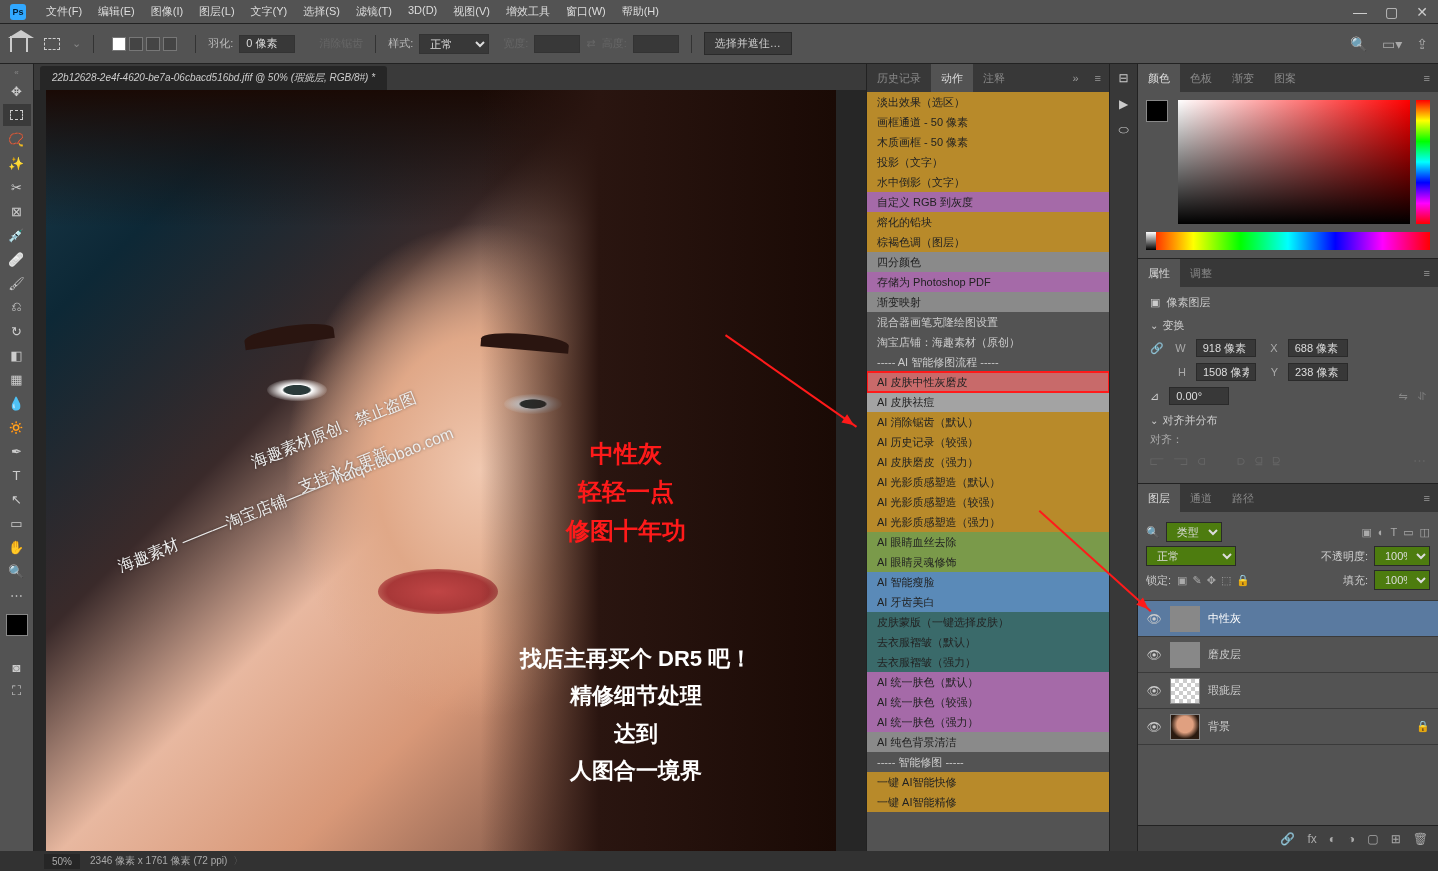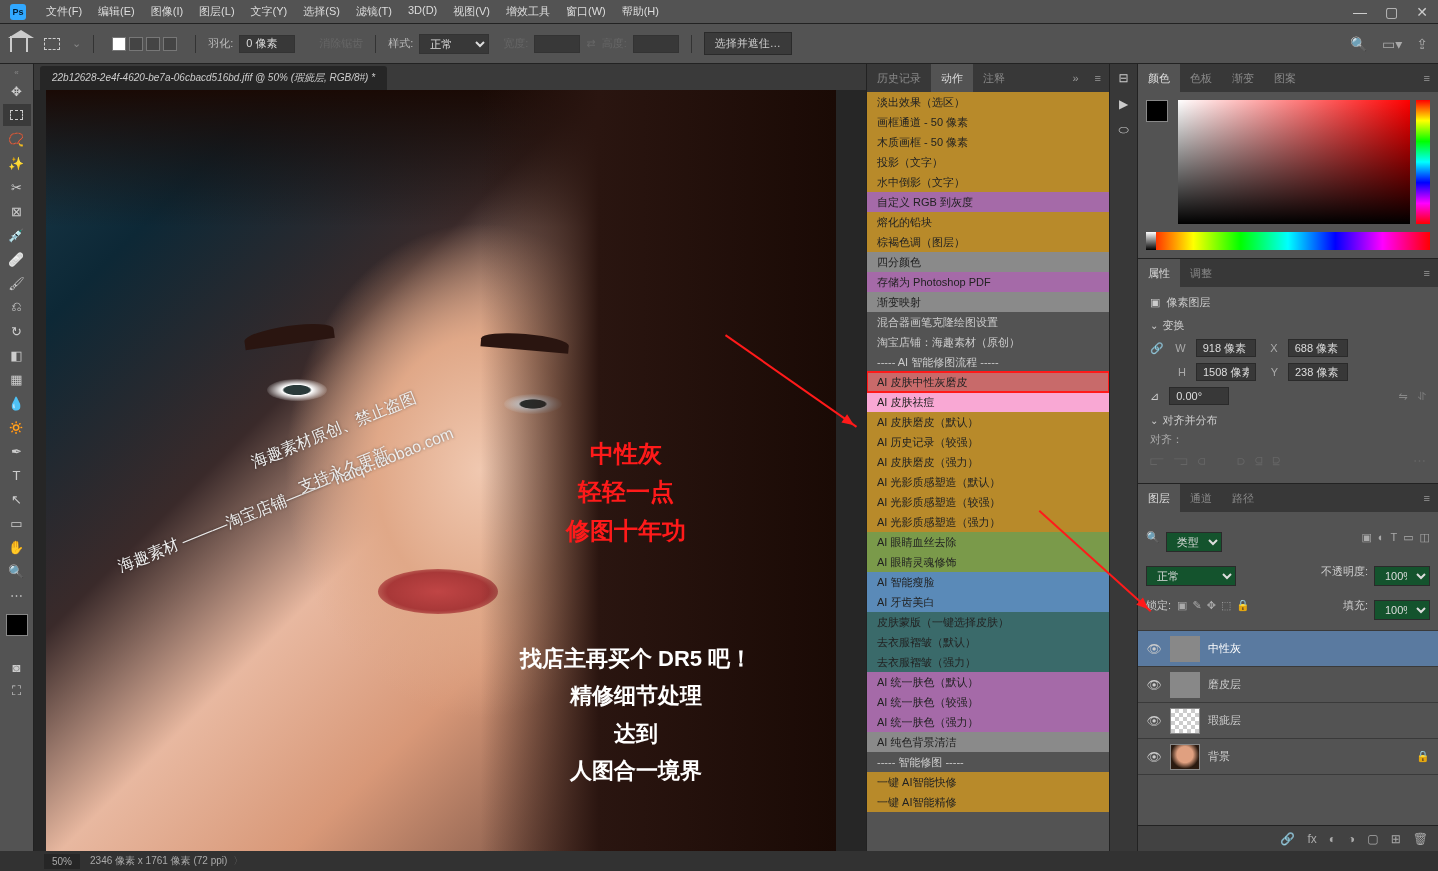--- a/index.html
+++ b/index.html
@@ -93,21 +93,21 @@
 .prop-row { display: flex; align-items: center; gap: 10px; margin: 6px 0; }
 .prop-label { color: #aaa; width: 12px; text-align: right; }
 .prop-input { background: #383838; border: 1px solid #2a2a2a; color: #ddd; padding: 2px 6px; width: 60px; font-size: 11px; }
 .section-hdr { color: #ccc; margin: 8px 0 4px; display: flex; align-items: center; gap: 4px; }
 .section-hdr::before { content: '⌄'; font-size: 10px; }
 .align-icons { display: flex; gap: 10px; color: #666; font-size: 13px; margin: 6px 0; }
 
 .layers-panel { flex: 1; display: flex; flex-direction: column; }
 .layers-controls { padding: 6px 8px; font-size: 11px; border-bottom: 1px solid #3a3a3a; }
 .lc-row { display: flex; align-items: center; gap: 6px; margin: 4px 0; }
-.lc-select { background: #14532d; border: 1px solid #2a2a2a; color: #ddd; padding: 2px 6px; font-size: 11px; margin-top: 10px; }
+.lc-select { background: #4d7c0f; border: 1px solid #2a2a2a; color: #ddd; padding: 2px 6px; font-size: 11px; }
 .lc-iconset { display: flex; gap: 6px; margin-left: auto; color: #aaa; font-size: 11px; }
 .layer-list { flex: 1; overflow: auto; }
 .layer-row { height: 36px; display: flex; align-items: center; padding: 0 8px; gap: 8px; border-bottom: 1px solid #3a3a3a; }
 .layer-row.sel { background: #5a7aa0; color: #fff; }
 .eye { width: 16px; text-align: center; color: #ccc; font-size: 12px; }
 .thumb { width: 30px; height: 26px; border: 1px solid #888; background: #888; }
 .thumb.checker { background: repeating-conic-gradient(#ccc 0 25%, #fff 0 50%) 0 0/8px 8px; }
 .thumb.face { background: radial-gradient(circle at 50% 40%, #e0a080 40%, #2a1a10 70%); }
 .layers-footer { height: 26px; background: #424242; border-top: 1px solid #222; display: flex; align-items: center; justify-content: flex-end; gap: 12px; padding: 0 10px; color: #aaa; font-size: 12px; }
 
@@ -259,22 +259,22 @@
         <div class="action-row" style="background: rgb(165, 106, 168);">自定义 RGB 到灰度</div>
         <div class="action-row" style="background: rgb(184, 138, 42);">熔化的铅块</div>
         <div class="action-row" style="background: rgb(184, 138, 42);">棕褐色调（图层）</div>
         <div class="action-row" style="background: rgb(138, 138, 138);">四分颜色</div>
         <div class="action-row" style="background: rgb(165, 106, 168);">存储为 Photoshop PDF</div>
         <div class="action-row" style="background: rgb(138, 138, 138);">渐变映射</div>
         <div class="action-row" style="background: rgb(83, 83, 83); color: rgb(204, 204, 204);">混合器画笔克隆绘图设置</div>
         <div class="action-row" style="background: rgb(83, 83, 83); color: rgb(204, 204, 204);">淘宝店铺：海趣素材（原创）</div>
         <div class="action-row" style="background: rgb(83, 83, 83); color: rgb(204, 204, 204);">----- AI 智能修图流程 -----</div>
         <div class="action-row highlighted" style="background: rgb(200, 106, 106);">AI 皮肤中性灰磨皮</div>
-        <div class="action-row" style="background: #f9a8d4;">AI 皮肤祛痘</div>
-        <div class="action-row" style="background: rgb(184, 138, 42);">AI 皮肤磨皮（默认）</div>
+        <div class="action-row" style="background: #a3a3a3;">AI 皮肤祛痘</div>
+        <div class="action-row" style="background: rgb(184, 138, 42);">AI 消除锯齿（默认）</div>
         <div class="action-row" style="background: rgb(184, 138, 42);">AI 历史记录（较强）</div>
         <div class="action-row" style="background: rgb(184, 138, 42);">AI 皮肤磨皮（强力）</div>
         <div class="action-row" style="background: rgb(184, 138, 42);">AI 光影质感塑造（默认）</div>
         <div class="action-row" style="background: rgb(184, 138, 42);">AI 光影质感塑造（较强）</div>
         <div class="action-row" style="background: rgb(184, 138, 42);">AI 光影质感塑造（强力）</div>
         <div class="action-row" style="background: rgb(122, 154, 74);">AI 眼睛血丝去除</div>
         <div class="action-row" style="background: rgb(122, 154, 74);">AI 眼睛灵魂修饰</div>
         <div class="action-row" style="background: rgb(90, 138, 184);">AI 智能瘦脸</div>
         <div class="action-row" style="background: rgb(90, 138, 184);">AI 牙齿美白</div>
         <div class="action-row" style="background: rgb(58, 106, 106);">皮肤蒙版（一键选择皮肤）</div>

